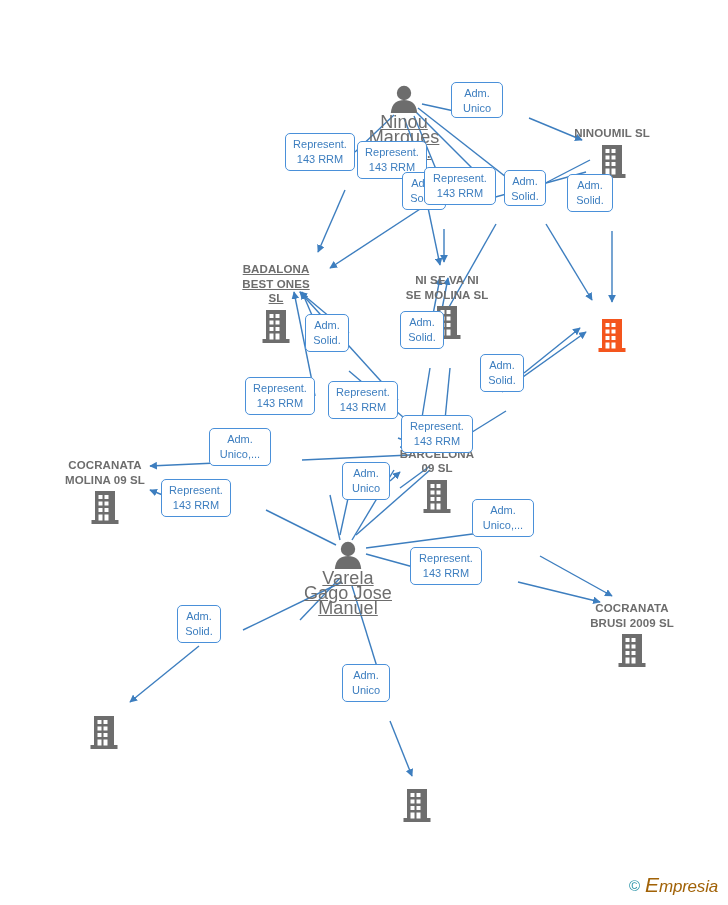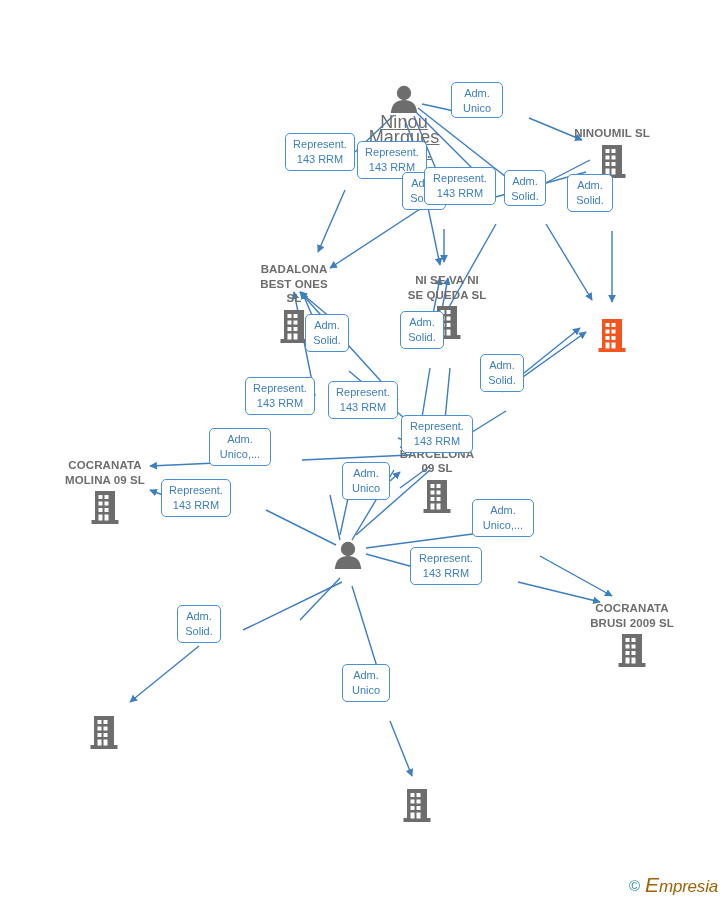--- a/index.html
+++ b/index.html
@@ -199,40 +199,40 @@
             <rect x="9.5" y="6" width="4" height="4" fill="#ffffff"></rect>
             <rect x="15.5" y="6" width="4" height="4" fill="#ffffff"></rect>
             <rect x="9.5" y="12.5" width="4" height="4" fill="#ffffff"></rect>
             <rect x="15.5" y="12.5" width="4" height="4" fill="#ffffff"></rect>
             <rect x="9.5" y="19" width="4" height="4" fill="#ffffff"></rect>
             <rect x="15.5" y="19" width="4" height="4" fill="#ffffff"></rect>
             <rect x="9.5" y="25.5" width="4" height="6" fill="#ffffff"></rect>
             <rect x="15.5" y="25.5" width="4" height="6" fill="#ffffff"></rect>
           </svg></span>
       </div>
-      <div class="node company" style="left: 294px; top: 262px;">
+      <div class="node company" style="left: 276px; top: 262px; text-decoration: underline;">
         <div class="label" style="white-space: pre-line;">BADALONA
 BEST ONES
 SL</div>
         <span class="icon"><svg width="32" height="36" viewBox="0 0 32 36" xmlns="http://www.w3.org/2000/svg">
             <rect x="6" y="2" width="20" height="30" fill="#6d6d6d"></rect>
             <rect x="2.5" y="31" width="27" height="4" fill="#6d6d6d"></rect>
             <rect x="9.5" y="6" width="4" height="4" fill="#ffffff"></rect>
             <rect x="15.5" y="6" width="4" height="4" fill="#ffffff"></rect>
             <rect x="9.5" y="12.5" width="4" height="4" fill="#ffffff"></rect>
             <rect x="15.5" y="12.5" width="4" height="4" fill="#ffffff"></rect>
             <rect x="9.5" y="19" width="4" height="4" fill="#ffffff"></rect>
             <rect x="15.5" y="19" width="4" height="4" fill="#ffffff"></rect>
             <rect x="9.5" y="25.5" width="4" height="6" fill="#ffffff"></rect>
             <rect x="15.5" y="25.5" width="4" height="6" fill="#ffffff"></rect>
           </svg></span>
       </div>
       <div class="node company" style="left: 447px; top: 273px;">
         <div class="label" style="white-space: pre-line;">NI SE VA NI
-SE QUEDA  SL</div>
+SE MOLINA  SL</div>
         <span class="icon"><svg width="32" height="36" viewBox="0 0 32 36" xmlns="http://www.w3.org/2000/svg">
             <rect x="6" y="2" width="20" height="30" fill="#6d6d6d"></rect>
             <rect x="2.5" y="31" width="27" height="4" fill="#6d6d6d"></rect>
             <rect x="9.5" y="6" width="4" height="4" fill="#ffffff"></rect>
             <rect x="15.5" y="6" width="4" height="4" fill="#ffffff"></rect>
             <rect x="9.5" y="12.5" width="4" height="4" fill="#ffffff"></rect>
             <rect x="15.5" y="12.5" width="4" height="4" fill="#ffffff"></rect>
             <rect x="9.5" y="19" width="4" height="4" fill="#ffffff"></rect>
             <rect x="15.5" y="19" width="4" height="4" fill="#ffffff"></rect>
             <rect x="9.5" y="25.5" width="4" height="6" fill="#ffffff"></rect>
@@ -270,20 +270,23 @@
             <rect x="15.5" y="19" width="4" height="4" fill="#ffffff"></rect>
             <rect x="9.5" y="25.5" width="4" height="6" fill="#ffffff"></rect>
             <rect x="15.5" y="25.5" width="4" height="6" fill="#ffffff"></rect>
           </svg></span>
       </div>
       <div class="node person" style="left: 348px; top: 541px;">
         <span class="icon"><svg width="30" height="28" viewBox="0 0 30 28" xmlns="http://www.w3.org/2000/svg">
             <circle cx="15" cy="8" r="7.2" fill="#6d6d6d"></circle>
             <path d="M1.8 28 C2.6 18.2 8.2 15 15 15 C21.8 15 27.4 18.2 28.2 28 Z" fill="#6d6d6d"></path>
           </svg></span>
+        <div class="label" style="white-space: pre-line;">Varela
+Gago Jose
+Manuel</div>
       </div>
       <div class="node company" style="left: 632px; top: 601px;">
         <div class="label" style="white-space: pre-line;">COCRANATA
 BRUSI 2009 SL</div>
         <span class="icon"><svg width="32" height="36" viewBox="0 0 32 36" xmlns="http://www.w3.org/2000/svg">
             <rect x="6" y="2" width="20" height="30" fill="#6d6d6d"></rect>
             <rect x="2.5" y="31" width="27" height="4" fill="#6d6d6d"></rect>
             <rect x="9.5" y="6" width="4" height="4" fill="#ffffff"></rect>
             <rect x="15.5" y="6" width="4" height="4" fill="#ffffff"></rect>
             <rect x="9.5" y="12.5" width="4" height="4" fill="#ffffff"></rect>

